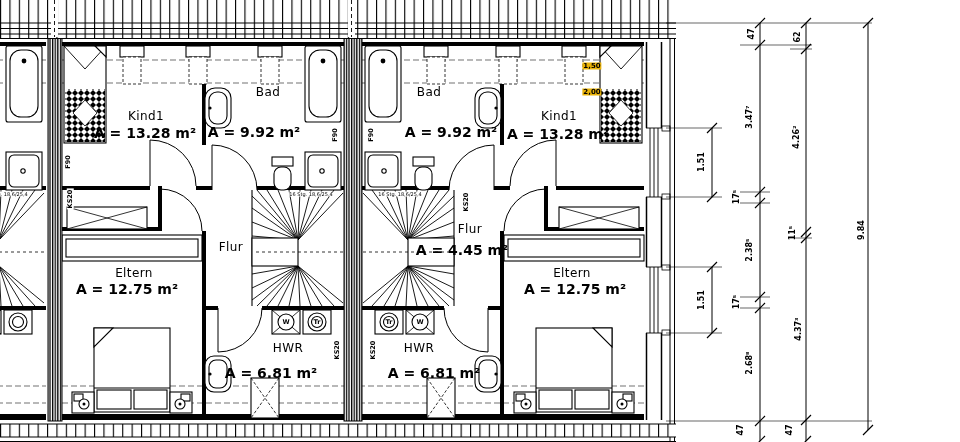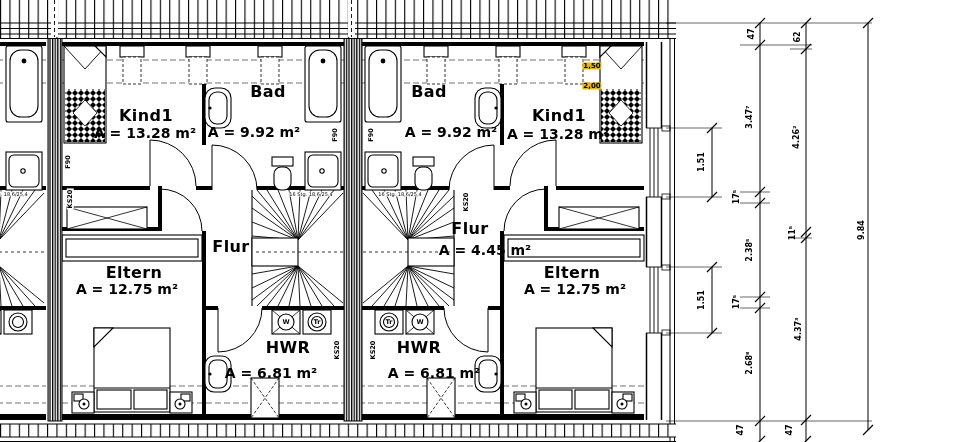--- a/index.html
+++ b/index.html
@@ -1,20 +1,20 @@
 <!DOCTYPE html>
 <html><head>
 <meta charset="utf-8">
 <style>
   html,body{margin:0;padding:0;background:#fff;}
   #plan{position:relative;width:960px;height:442px;background:#fff;overflow:hidden;
         font-family:"DejaVu Sans",sans-serif;color:#000;}
   .lbl{position:absolute;white-space:nowrap;transform:translate(-50%,-50%);line-height:1;}
   .rot{transform:translate(-50%,-50%) rotate(-90deg);}
-  .room{font-size:16px;font-weight:700;letter-spacing:.4px;}
+  .room{font-size:12px;font-weight:400;letter-spacing:.4px;}
   .area{font-size:14px;font-weight:700;}
   .dim{font-size:8px;font-weight:700;}
   .wl{font-size:6.5px;font-weight:700;background:#fff;padding:0 1px;}
   .hl{font-size:7px;font-weight:700;background:#eab308;padding:0 1px;}
   .ap{font-size:6.5px;font-weight:700;}
   .tiny{font-size:5px;background:#fff;}
 </style>
 </head>
 <body>
 
@@ -233,28 +233,28 @@
 <div class="lbl room" style="left:134px;top:273px">Eltern</div>
 <div class="lbl area" style="left:127px;top:289px">A = 12.75 m²</div>
 <div class="lbl room" style="left:288px;top:348px">HWR</div>
 <div class="lbl area" style="left:271px;top:373px">A = 6.81 m²</div>
 
 <div class="lbl room" style="left:429px;top:92px">Bad</div>
 <div class="lbl area" style="left:451px;top:132px">A = 9.92 m²</div>
 <div class="lbl room" style="left:559px;top:116px">Kind1</div>
 <div class="lbl area" style="left:558px;top:134px">A = 13.28 m²</div>
 <div class="lbl room" style="left:470px;top:229px">Flur</div>
-<div class="lbl area" style="left:485px;top:250px">A = 4.45 m²</div>
+<div class="lbl area" style="left:462px;top:250px">A = 4.45 m²</div>
 <div class="lbl room" style="left:572px;top:273px">Eltern</div>
 <div class="lbl area" style="left:575px;top:289px">A = 12.75 m²</div>
 <div class="lbl room" style="left:419px;top:348px">HWR</div>
 <div class="lbl area" style="left:434px;top:373px">A = 6.81 m²</div>
 
 <div class="lbl hl" style="left:592px;top:66px">1,50</div>
-<div class="lbl hl" style="left:592px;top:86px">2,00</div>
+<div class="lbl hl" style="left:592px;top:92px">2,00</div>
 
 <div class="lbl wl rot" style="left:68px;top:162px">F90</div>
 <div class="lbl wl rot" style="left:335px;top:135px">F90</div>
 <div class="lbl wl rot" style="left:371px;top:135px">F90</div>
 <div class="lbl wl rot" style="left:70px;top:199px">KS20</div>
 <div class="lbl wl rot" style="left:466px;top:202px">KS20</div>
 <div class="lbl wl rot" style="left:337px;top:350px">KS20</div>
 <div class="lbl wl rot" style="left:373px;top:350px">KS20</div>
 
 <div class="lbl ap" style="left:286px;top:322px">W</div>

